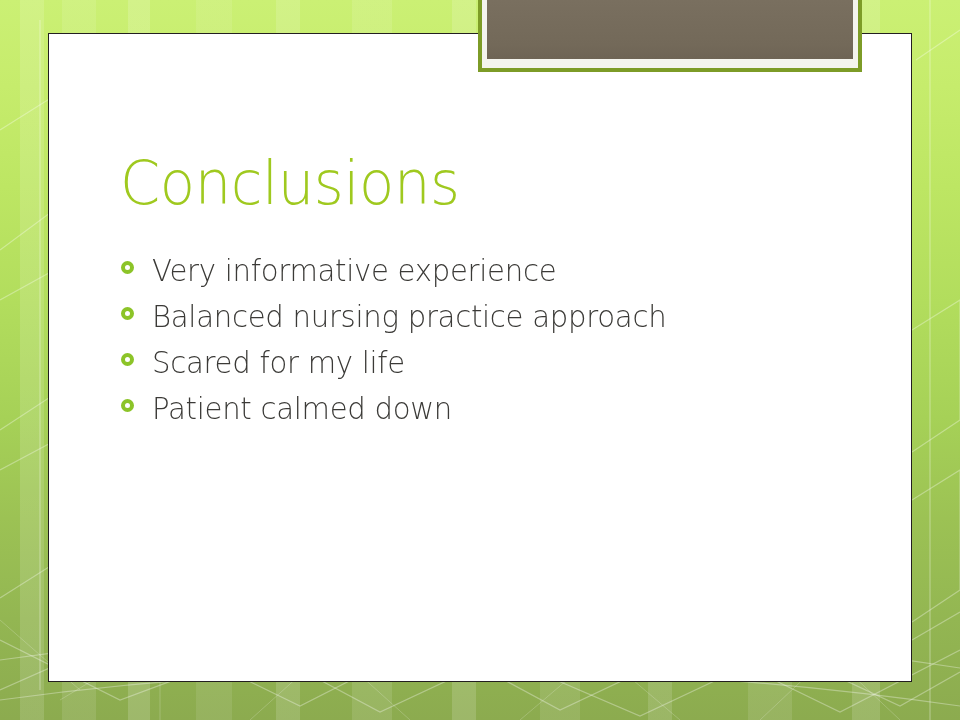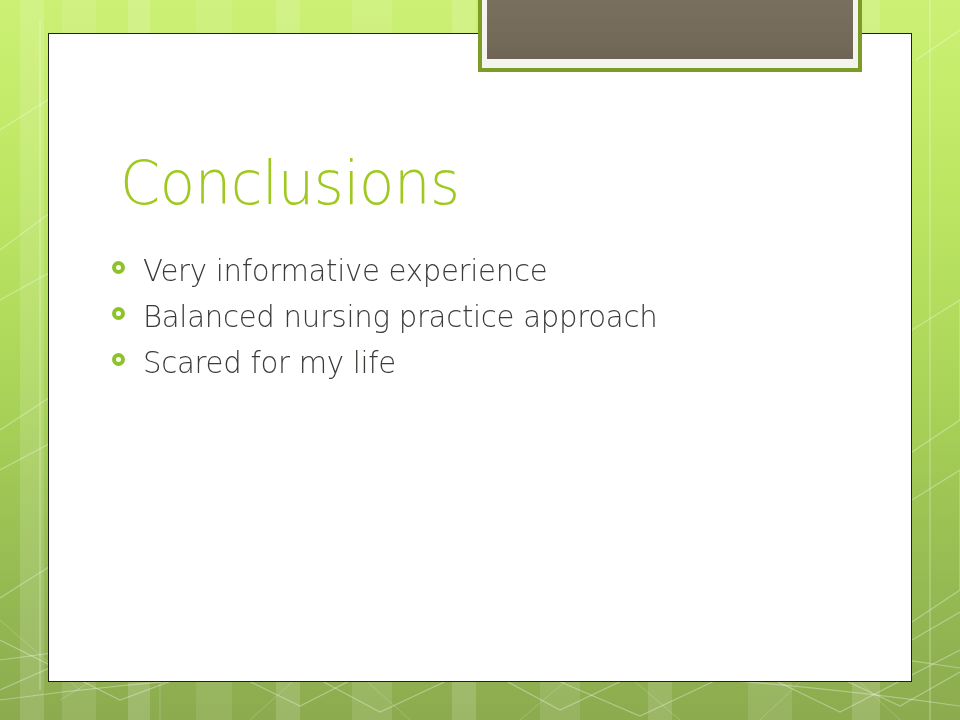--- a/index.html
+++ b/index.html
@@ -121,21 +121,21 @@
     white-space: nowrap;
     font-family: "DejaVu Sans", sans-serif;
     font-stretch: normal;
     transform: scaleX(0.96);
     transform-origin: left center;
   }
 
   
   .bullets {
     position: absolute;
-    left: 112px;
+    left: 121px;
     top: 249px;
     width: 740px;
   }
   .bullet-row {
     display: flex;
     align-items: flex-start;
     height: 46px;
   }
   .bullet-marker {
     flex: 0 0 auto;
@@ -214,17 +214,21 @@
       <span class="bullet-marker"></span>
       <span class="bullet-text">Balanced nursing practice approach</span>
     </div>
 
     <div class="bullet-row">
       <span class="bullet-marker"></span>
       <span class="bullet-text">Scared for my life</span>
     </div>
 
 
+    <div class="bullet-row">
+      <span class="bullet-marker"></span>
+      <span class="bullet-text">Patient calmed down</span>
+    </div>
 
 
   </div>
 
 </div>
 
 </body></html>

